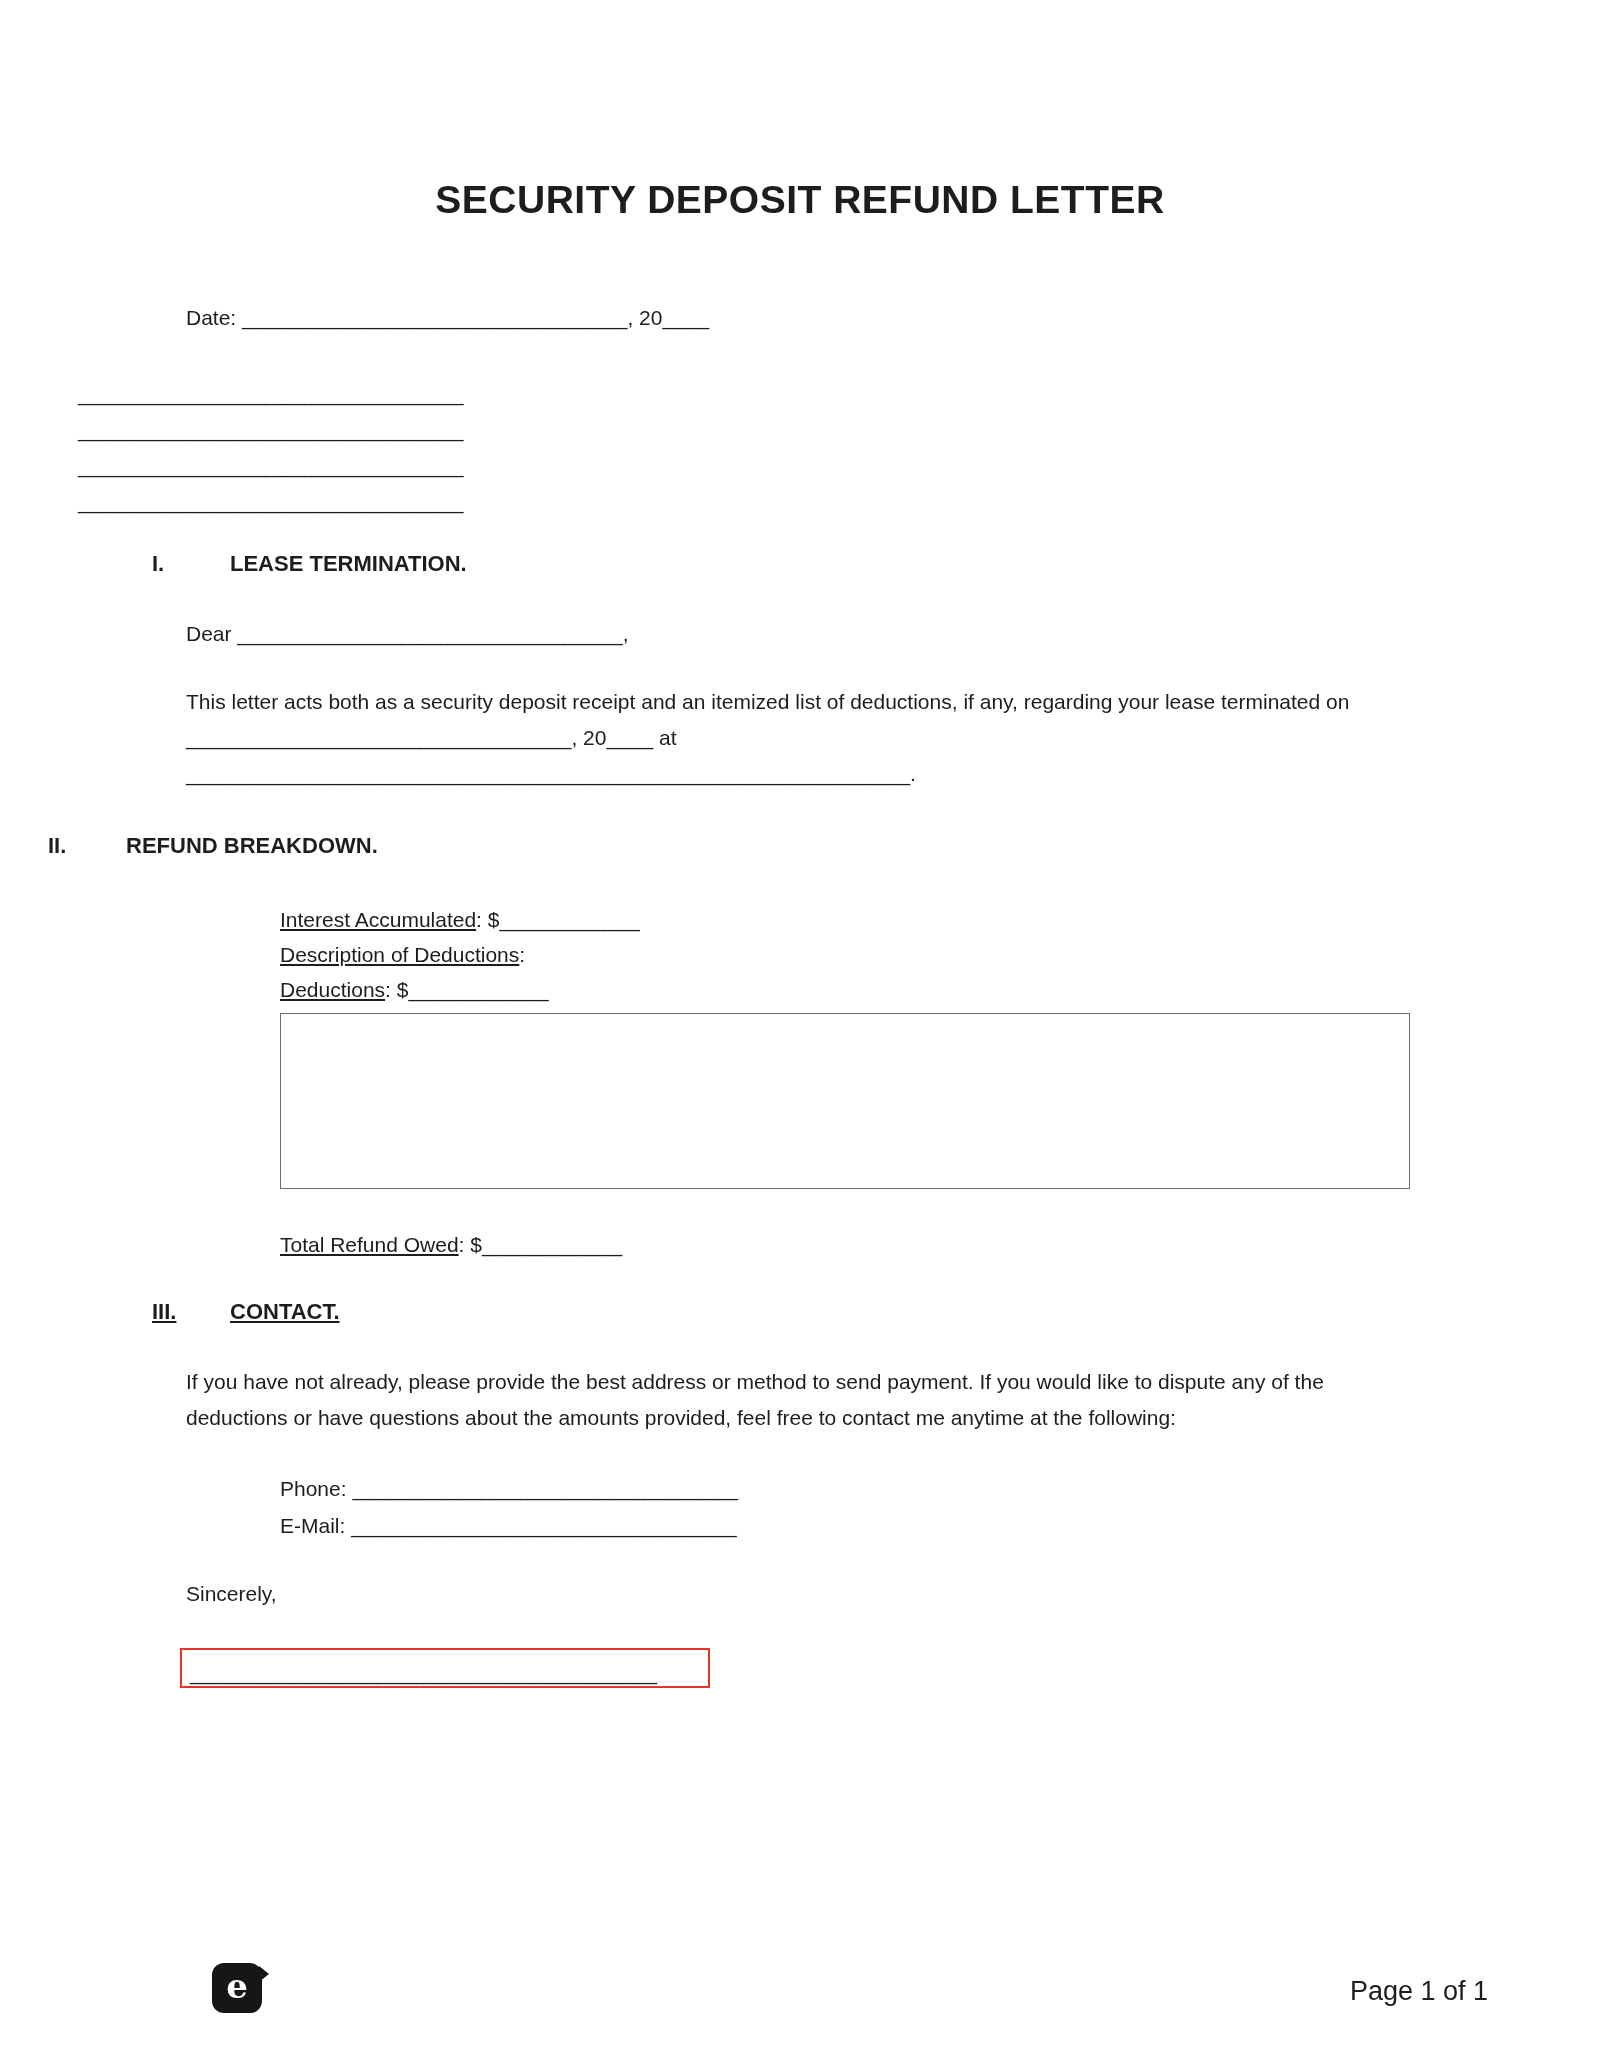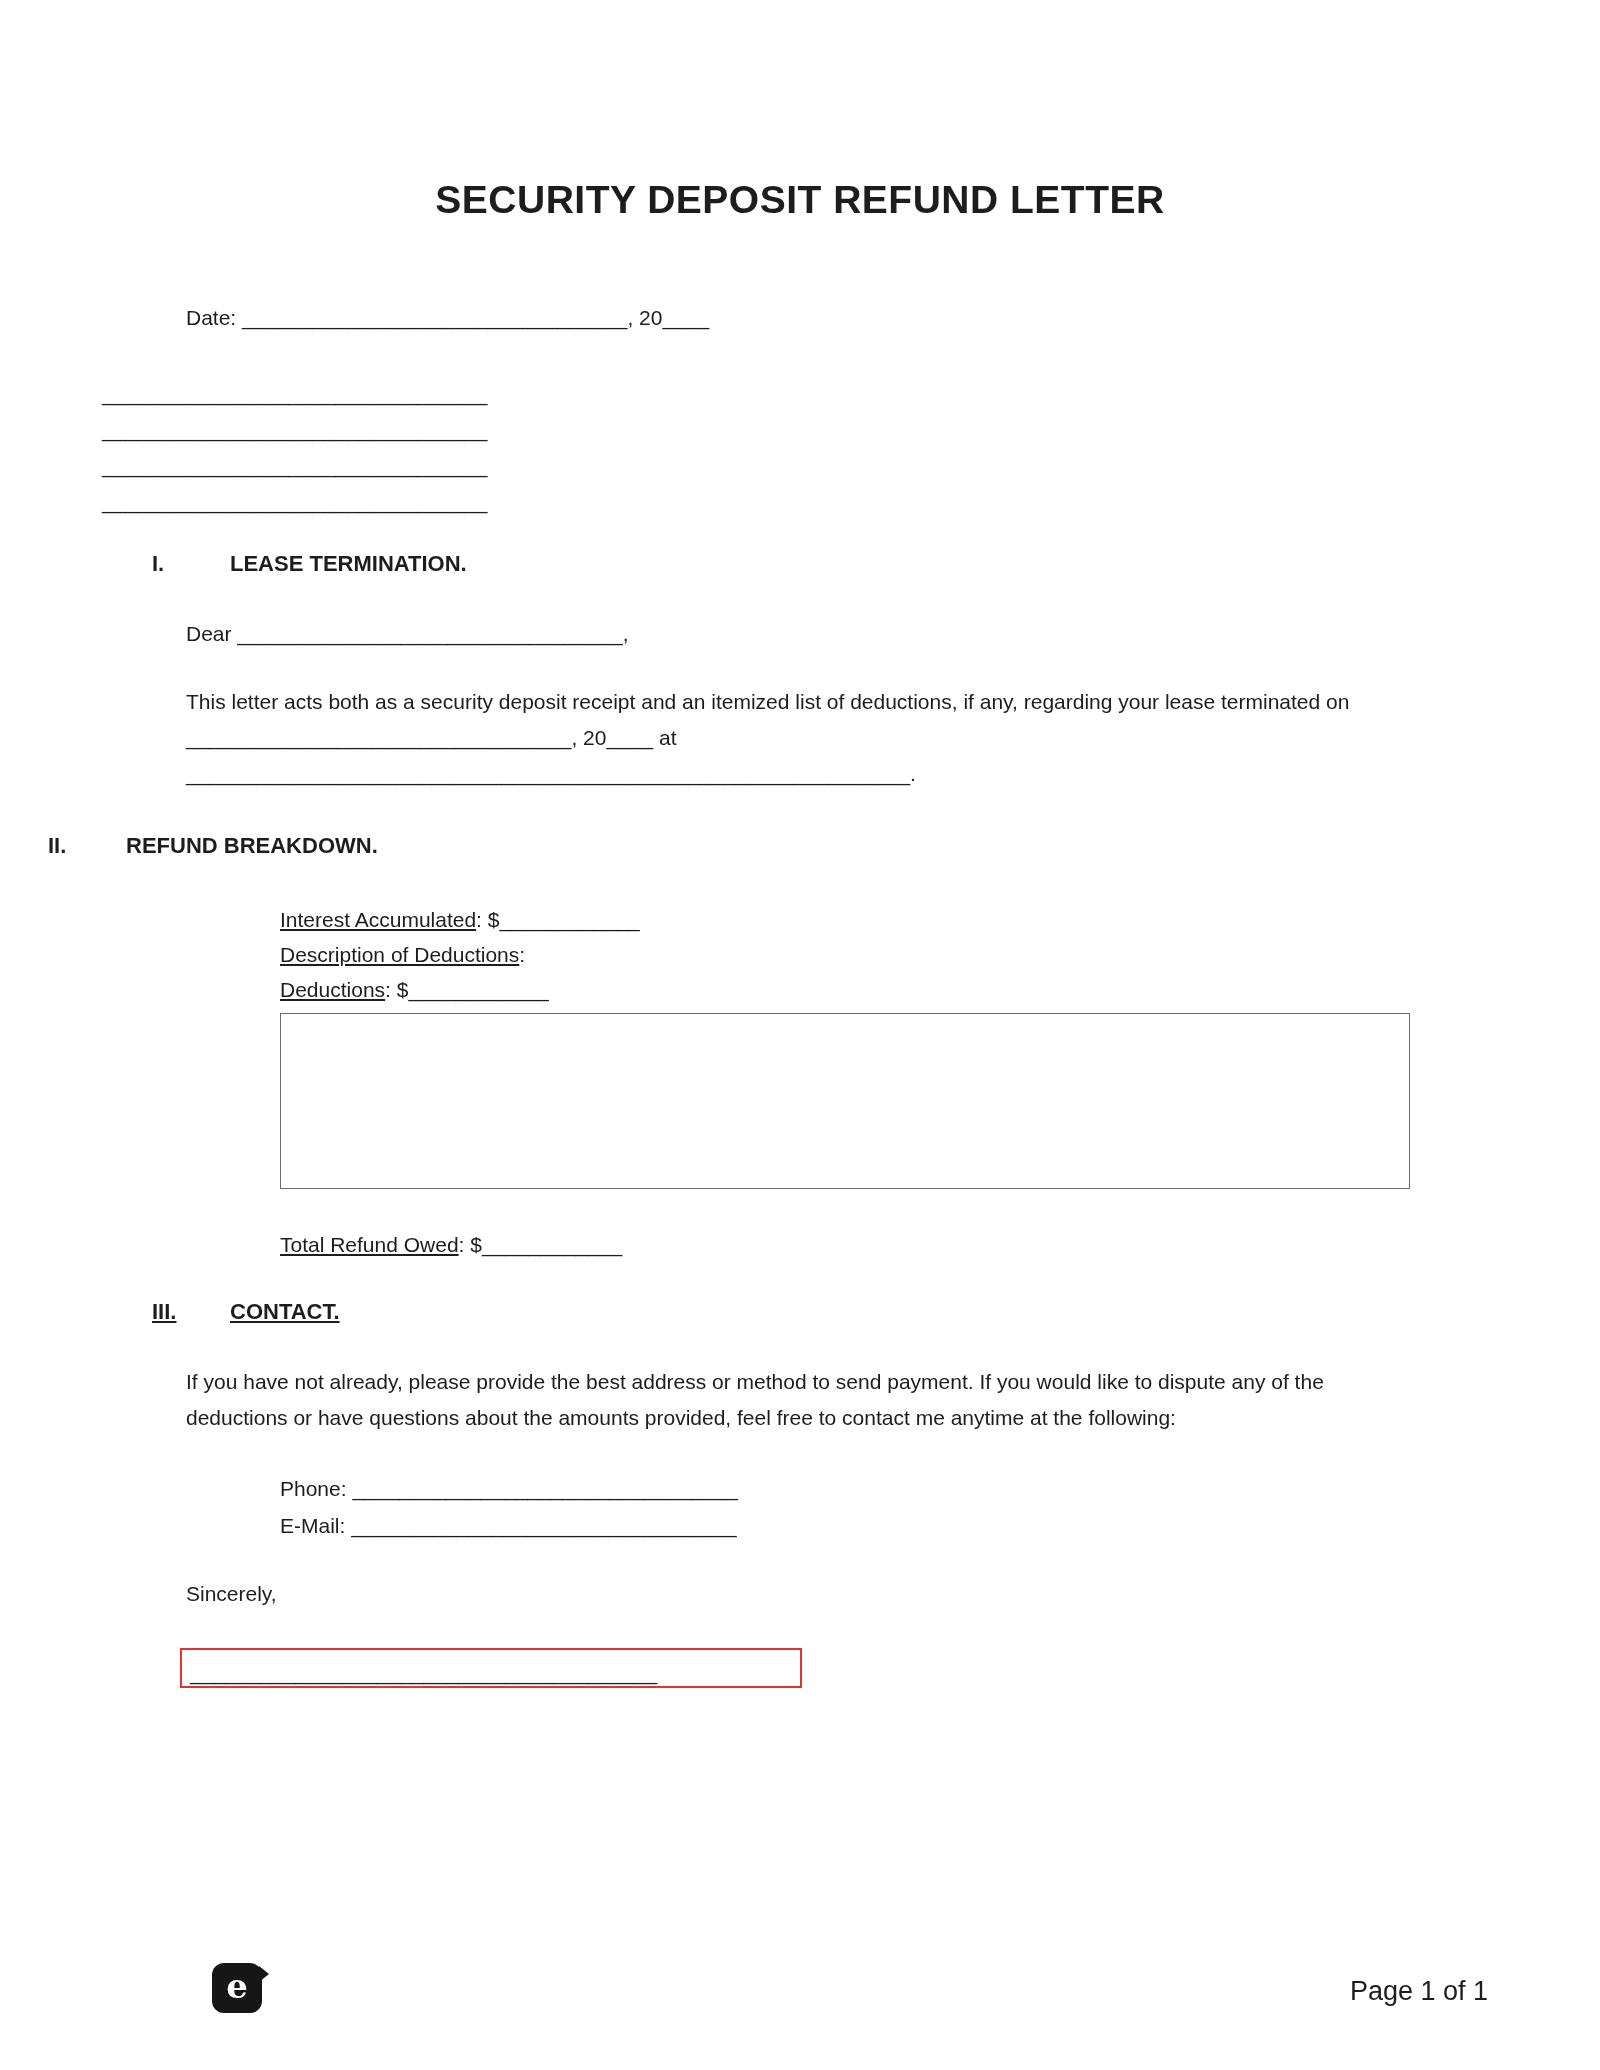--- a/index.html
+++ b/index.html
@@ -16,21 +16,21 @@
     border-radius: 8px;
   }
   .title {
     padding-top: 178px;
     text-align: center;
     font-size: 39px;
     font-weight: bold;
     letter-spacing: 0.5px;
   }
   .date-line { margin: 84px 0 0 186px; }
-  .address-block { margin: 46px 0 0 102px; line-height: 36px; }
+  .address-block { margin: 46px 0 0 78px; line-height: 36px; }
   .blank-line { white-space: nowrap; }
   .section-heading {
     display: flex;
     margin-left: 152px;
     font-weight: bold;
     font-size: 22px;
     line-height: 36px;
   }
   .section-heading .numeral { width: 78px; flex: 0 0 78px; }
   .sh-1 { margin-top: 26px; }
@@ -51,21 +51,21 @@
     height: 176px;
     border: 1px solid var(--box_border, #6b6b6b);
     margin-top: 6px;
     background: #ffffff;
   }
   .total-line { margin-top: 38px; line-height: 35px; }
   .contact-block { margin: 34px 0 0 280px; line-height: 37px; }
   .closing { margin-top: 32px; line-height: 36px; }
   .signature-box {
     margin: 36px 0 0 180px;
-    width: 622px;
+    width: 530px;
     height: 40px;
     border: 2px solid var(--signature_box_border, #e5332a);
     display: flex;
     align-items: flex-end;
     padding: 0 0 1px 8px;
     overflow: hidden;
     white-space: nowrap;
   }
   .footer {
     position: absolute;

